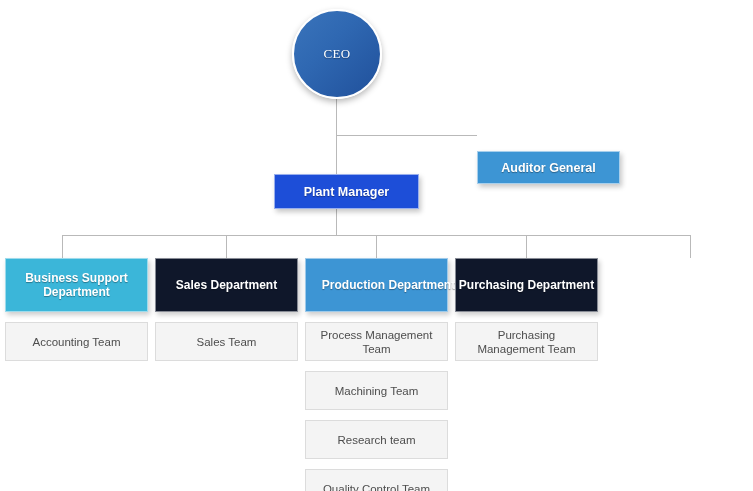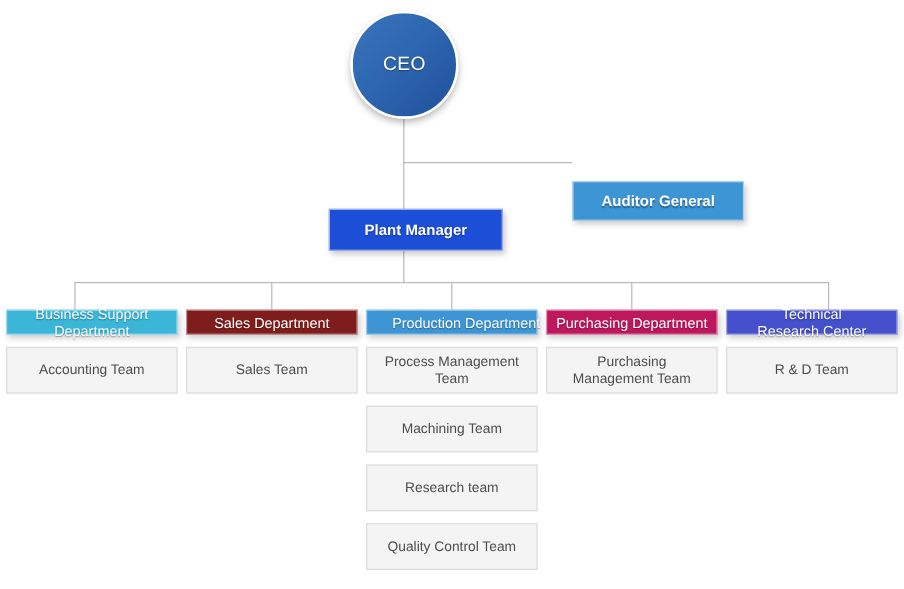--- a/index.html
+++ b/index.html
@@ -38,23 +38,24 @@
     background: linear-gradient(135deg, #3a74bb 0%, #2f68b2 40%, #20509b 100%);
     border: 2px solid #ffffff;
     box-shadow: 0 3px 6px rgba(0,0,0,0.28);
     box-sizing: border-box;
     display: flex;
     align-items: center;
     justify-content: center;
   }
   .ceo-label {
     color: #ffffff;
-    font-size: 16px;
+    font-size: 13px;
     letter-spacing: 0.4px;
     text-shadow: 0 1px 1px rgba(0,0,0,0.35);
+    font-family: Liberation Serif, serif;
   }
 
   
   .mgr-box {
     position: absolute;
     display: flex;
     align-items: center;
     justify-content: center;
     color: #ffffff;
     font-size: 12.5px;
@@ -77,28 +78,28 @@
     height: 35px;
   }
 
   
   .dept-col {
     position: absolute;
     top: 258px;
     width: 143px;
   }
   .dept-header {
-    height: 21px;
+    height: 54px;
     display: flex;
     align-items: center;
     justify-content: center;
     text-align: center;
     color: #ffffff;
     font-size: 12px;
-    font-weight: normal;
+    font-weight: bold;
     line-height: 14px;
     text-shadow: 0 1px 1px rgba(0,0,0,0.35);
     box-shadow: 2px 3px 5px rgba(0,0,0,0.2);
     border: 1px solid rgba(255,255,255,0.5);
     box-sizing: border-box;
     padding: 0 4px;
   }
   .team-box {
     margin-top: 10px;
     height: 39px;
@@ -151,21 +152,21 @@
       </span>
     </div>
     <div class="team-box">
       <span>
         <span class="team-line">Accounting Team</span>
       </span>
     </div>
   </div>
 
   <div class="dept-col" style="left:155px;">
-    <div class="dept-header" style="background:#7f1d1d;text-align:center;">
+    <div class="dept-header" style="background:#0f172a;text-align:center;">
       <span>
         <span class="team-line">Sales Department</span>
       </span>
     </div>
     <div class="team-box">
       <span>
         <span class="team-line">Sales Team</span>
       </span>
     </div>
   </div>
@@ -193,40 +194,27 @@
       </span>
     </div>
     <div class="team-box">
       <span>
         <span class="team-line">Quality Control Team</span>
       </span>
     </div>
   </div>
 
   <div class="dept-col" style="left:455px;">
-    <div class="dept-header" style="background:#be185d;">
+    <div class="dept-header" style="background:#0f172a;">
       <span>
         <span class="team-line">Purchasing Department</span>
       </span>
     </div>
     <div class="team-box">
       <span>
         <span class="team-line">Purchasing</span><br>
         <span class="team-line">Management Team</span>
       </span>
     </div>
   </div>
 
-  <div class="dept-col" style="left:605px;">
-    <div class="dept-header" style="background:#4550cc;">
-      <span>
-        <span class="team-line">Technical</span><br>
-        <span class="team-line">Research Center</span>
-      </span>
-    </div>
-    <div class="team-box">
-      <span>
-        <span class="team-line">R &amp; D Team</span>
-      </span>
-    </div>
-  </div>
 
 </div>
 
 </body></html>

